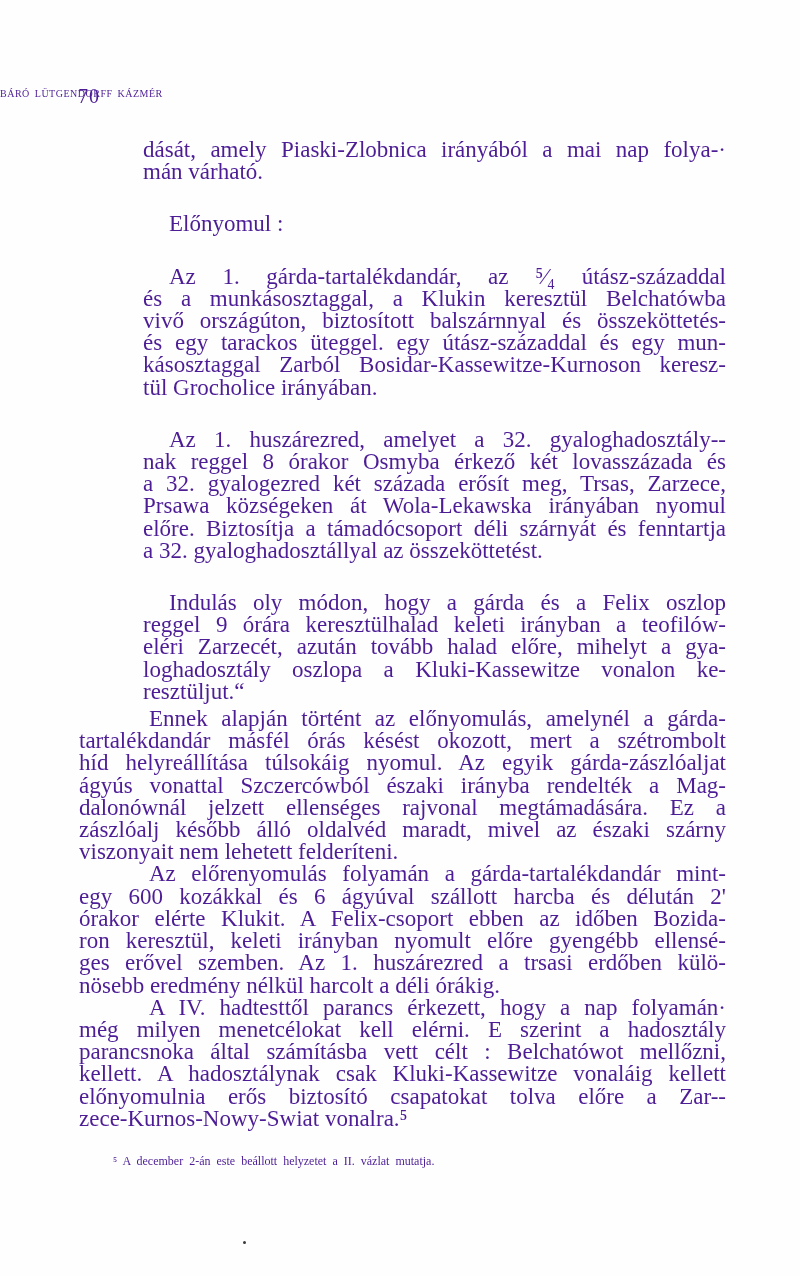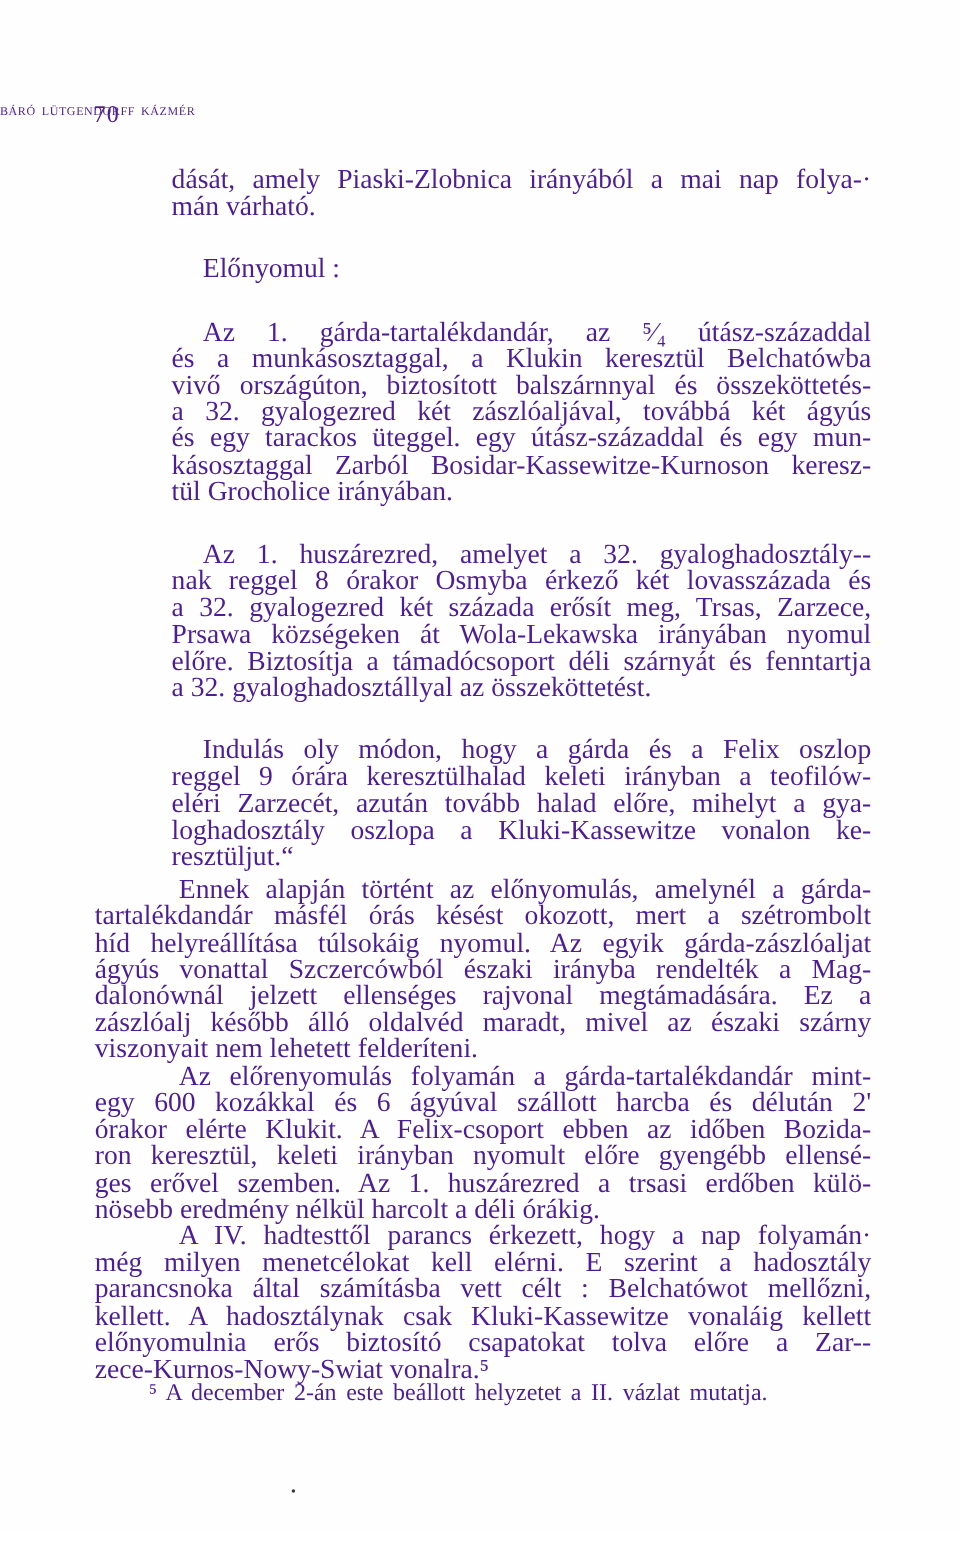--- a/index.html
+++ b/index.html
@@ -31,22 +31,22 @@
     text-align-last:justify;
     text-justify:inter-word;
     white-space:normal;
   }
   .line.end{text-align-last:left;}
   .quote{margin-left:64px;width:583px;}
   .quote .line.ind{text-indent:26px;margin-top:30px;}
   .main{margin-top:5px;width:647px;}
   .main .line.ind{text-indent:70px;}
   .footnote{
-    position:absolute;left:124px;top:1151px;
-    font-size:20px;line-height:20px;
+    position:absolute;left:113px;top:1151px;
+    font-size:12px;line-height:20px;
     word-spacing:3px;
   }
   .speck{
     position:absolute;left:243px;top:1241px;
     width:3px;height:3px;border-radius:50%;
     background:#3a3a3a;
   }
 </style>
 </head>
 <body>
@@ -56,21 +56,20 @@
   <div class="runhead">BÁRÓ LÜTGENDORFF KÁZMÉR</div>
 
   <div class="content">
     <div class="quote">
         <div class="line">dását, amely Piaski-Zlobnica irányából a mai nap folya-·</div>
         <div class="line end">mán várható.</div>
         <div class="line ind end">Előnyomul :</div>
         <div class="line ind">Az 1. gárda-tartalékdandár, az ⁵⁄₄ útász-századdal</div>
         <div class="line">és a munkásosztaggal, a Klukin keresztül Belchatówba</div>
         <div class="line">vivő országúton, biztosított balszárnnyal és összeköttetés-</div>
-        <div class="line">a 32. gyalogezred két zászlóaljával, továbbá két ágyús</div>
         <div class="line">és egy tarackos üteggel. egy útász-századdal és egy mun-</div>
         <div class="line">kásosztaggal Zarból Bosidar-Kassewitze-Kurnoson keresz-</div>
         <div class="line end">tül Grocholice irányában.</div>
         <div class="line ind">Az 1. huszárezred, amelyet a 32. gyaloghadosztály--</div>
         <div class="line">nak reggel 8 órakor Osmyba érkező két lovasszázada és</div>
         <div class="line">a 32. gyalogezred két százada erősít meg, Trsas, Zarzece,</div>
         <div class="line">Prsawa községeken át Wola-Lekawska irányában nyomul</div>
         <div class="line">előre. Biztosítja a támadócsoport déli szárnyát és fenntartja</div>
         <div class="line end">a 32. gyaloghadosztállyal az összeköttetést.</div>
         <div class="line ind">Indulás oly módon, hogy a gárda és a Felix oszlop</div>

